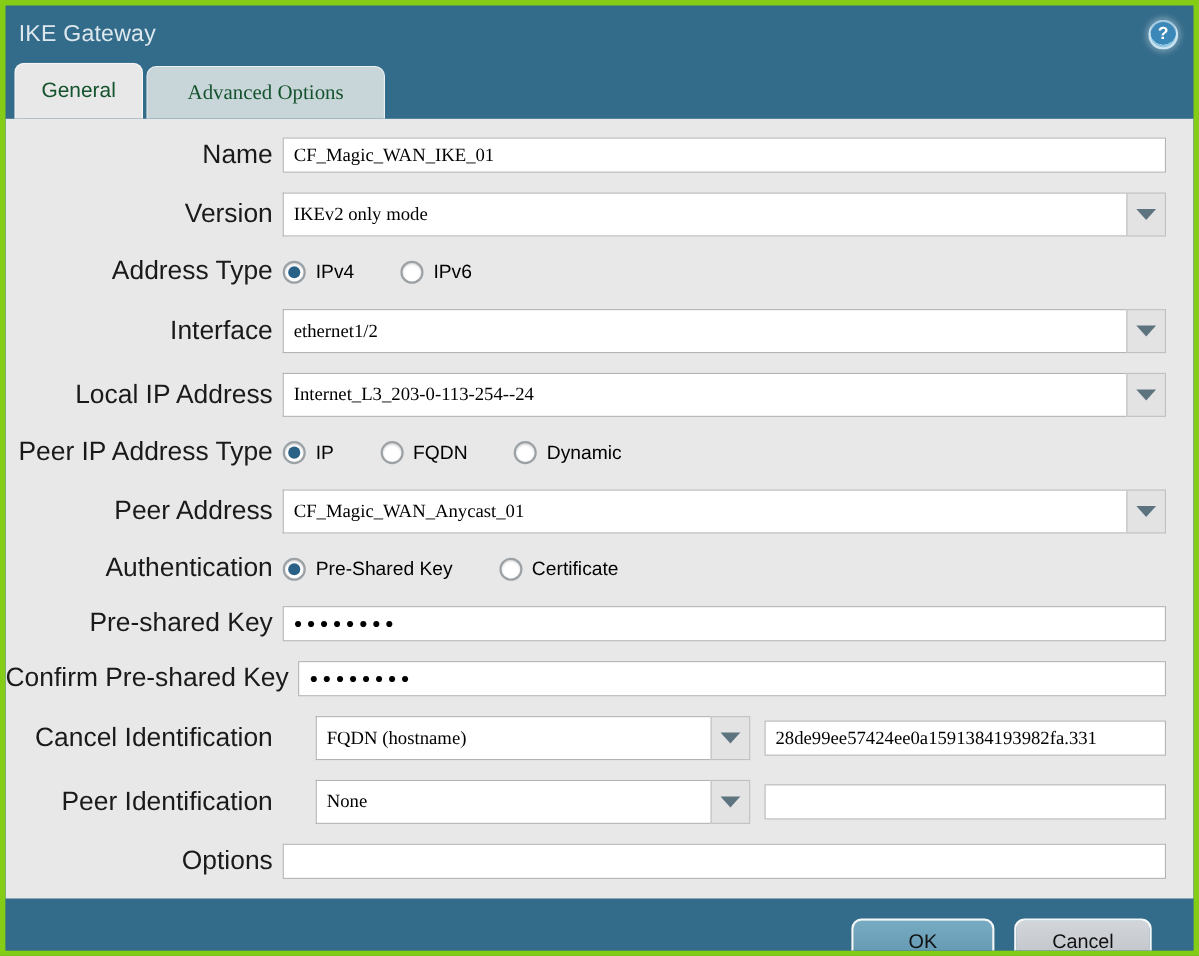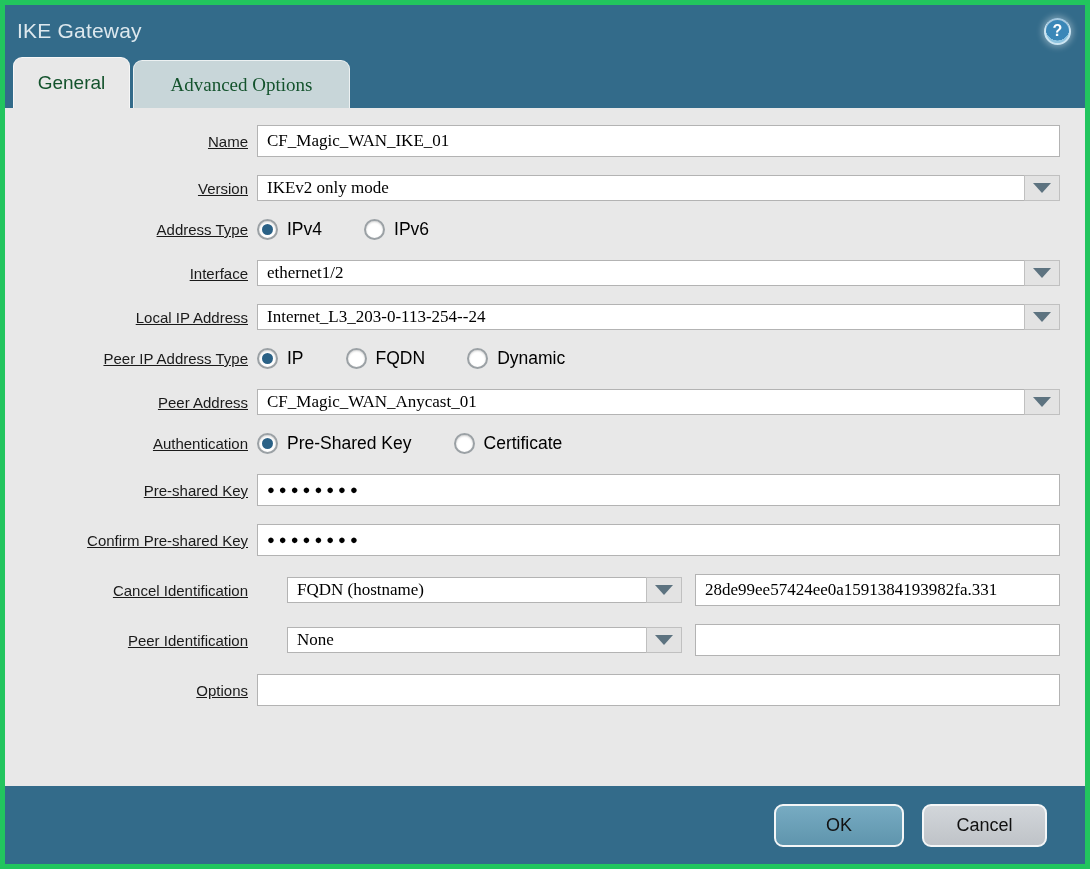--- a/index.html
+++ b/index.html
@@ -1,19 +1,19 @@
 <!DOCTYPE html>
 <html><head>
 <meta charset="utf-8">
 <style>
   * { margin:0; padding:0; box-sizing:border-box; }
   html,body { width:1090px; height:869px; background:#131e24; font-family:"Liberation Sans", sans-serif; }
   .dialog {
     width:1090px; height:869px;
-    border:5px solid #22c55e;
+    border:5px solid #84cc16;
     background:#336b8a;
     display:flex; flex-direction:column;
     overflow:hidden;
   }
   
   .titlebar {
     height:52px; flex:0 0 52px;
     display:flex; align-items:center; justify-content:space-between;
     padding:0 14px 0 12px;
   }
@@ -35,30 +35,30 @@
     border:1px solid rgba(255,255,255,.65); border-bottom:none;
   }
   .tab.active { background:#e8e8e8; height:51px; width:117px; }
   .tab.inactive { background:#c8d6d9; height:48px; width:217px; margin-left:3px;font-family:Liberation Serif, serif; }
   
   .content { flex:1 1 auto; background:#e8e8e8; padding:17px 25px 0 0; }
   .row { display:flex; align-items:center; margin-bottom:18px; }
   .row.radio-row { margin-bottom:20px; }
   .flabel {
     flex:0 0 252px; text-align:right; padding-right:9px;
-    font-size:15px; color:#1a1a1a; white-space:nowrap;text-decoration:underline;
+    font-size:24px; color:#1a1a1a; white-space:nowrap;
   }
   .tinput {
     flex:1 1 auto; height:32px; background:#ffffff;
     border:1px solid #b3b3b3; padding:0 9px;
     font-size:17px; color:#000; font-family:Liberation Serif, serif;
     outline:none; min-width:0;
   }
   .tinput.password { font-size:13px; letter-spacing:4px; font-weight:bold; }
-  .combo { display:flex; flex:1 1 auto; height:26px; min-width:0; }
+  .combo { display:flex; flex:1 1 auto; height:40px; min-width:0; }
   .combo .tinput { flex:1 1 auto; height:100%; border-right:none; }
   .combo-btn {
     flex:0 0 36px; background:#e3e3e3; border:1px solid #c0c0c0;
     display:flex; align-items:center; justify-content:center; cursor:pointer;
   }
   .arrow-down {
     width:0; height:0;
     border-left:9px solid transparent; border-right:9px solid transparent;
     border-top:10px solid #5d7380;
   }

